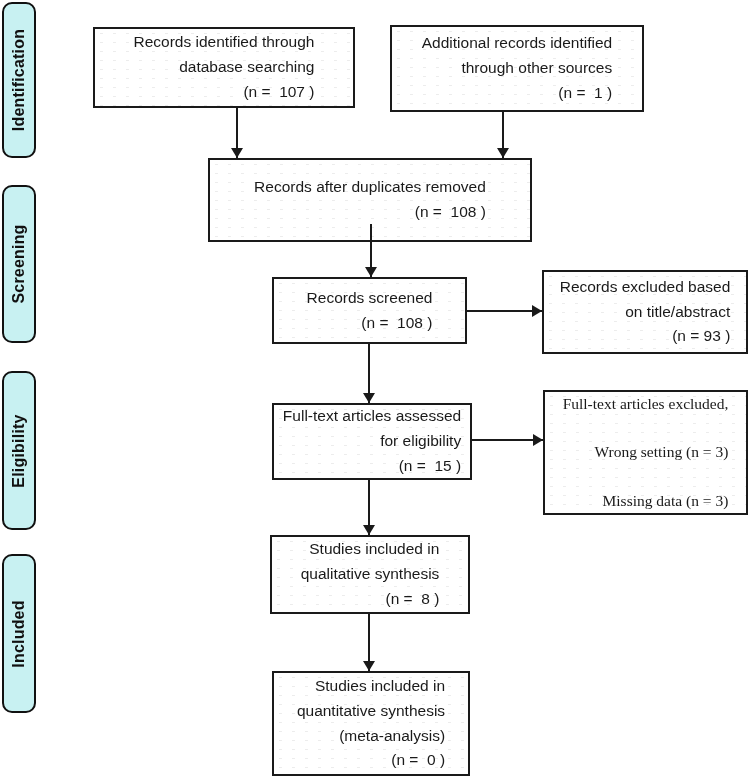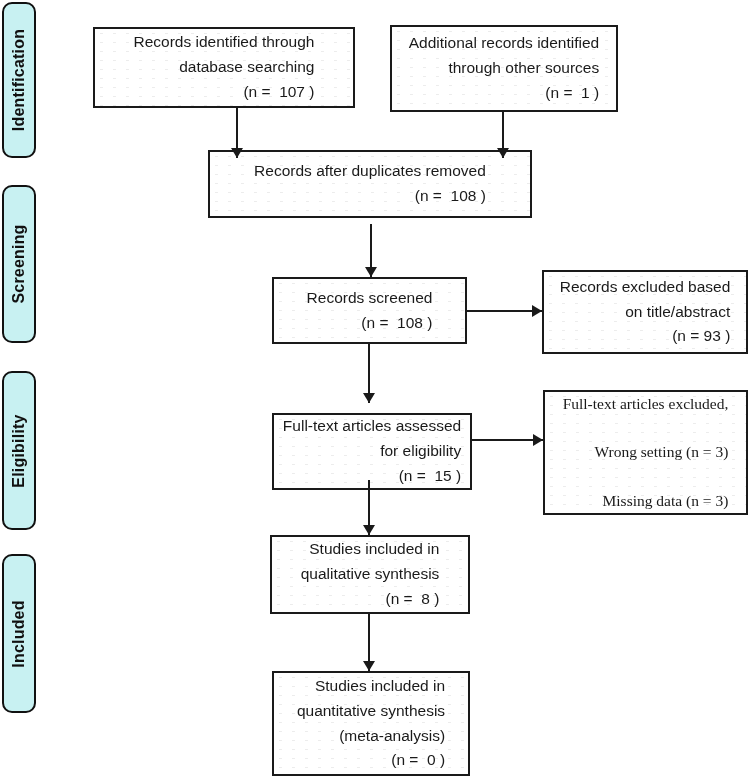--- a/index.html
+++ b/index.html
@@ -11,25 +11,25 @@
   .box{
     position:absolute;box-sizing:border-box;
     background-color:#ffffff;
     background-image:radial-gradient(rgba(150,150,150,.18) 1px, rgba(0,0,0,0) 1.3px);
     background-size:13px 9px;
     border:2px solid #1a1a1a;
     display:flex;align-items:center;justify-content:center;
     text-align:right;font-size:15.5px;line-height:1.6;white-space:pre-wrap;
   }
   .b-db      {left:93px;  top:27px;  width:262px; height:81px;}
-  .b-other   {left:390px; top:25px;  width:228px; height:87px;}
-  .b-dup     {left:208px; top:150px; width:324px; height:68px;}
+  .b-other   {left:390px; top:25px;  width:254px; height:87px;}
+  .b-dup     {left:208px; top:158px; width:324px; height:84px;}
   .b-scr     {left:272px; top:277px; width:195px; height:67px;}
   .b-exc1    {left:542px; top:270px; width:206px; height:84px;}
-  .b-ft      {left:272px; top:413px; width:200px; height:77px;}
+  .b-ft      {left:272px; top:403px; width:200px; height:77px;}
   .b-exc2    {left:543px; top:390px; width:205px; height:125px; line-height:1.55;font-family:Liberation Serif, serif;}
   .b-qual    {left:270px; top:535px; width:200px; height:79px;}
   .b-quant   {left:272px; top:671px; width:198px; height:105px;}
   
   .stage-label{
     position:absolute;left:2px;width:34px;box-sizing:border-box;
     background:#c8f1f2;border:2px solid #111;border-radius:10px;
     display:flex;align-items:center;justify-content:center;
   }
   .stage-label span{

